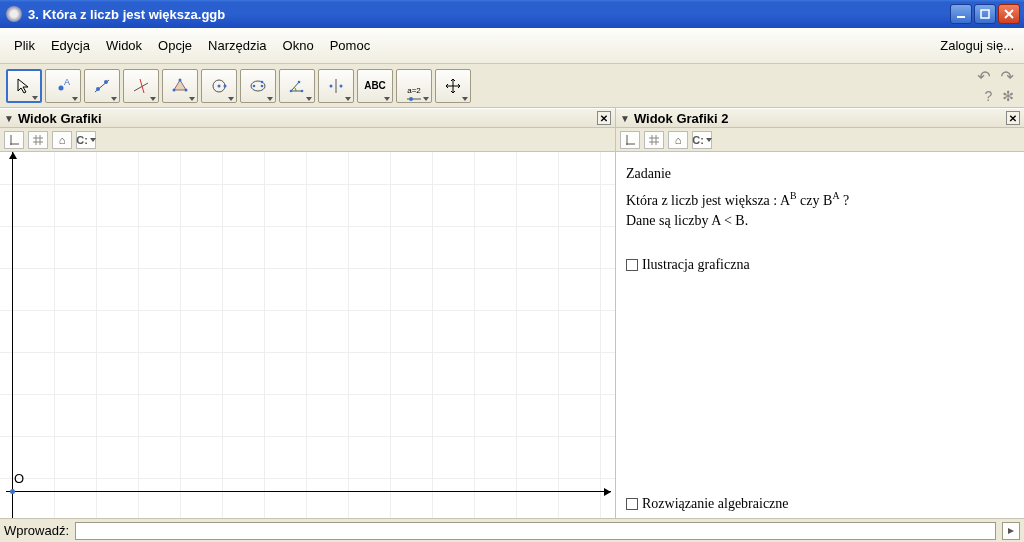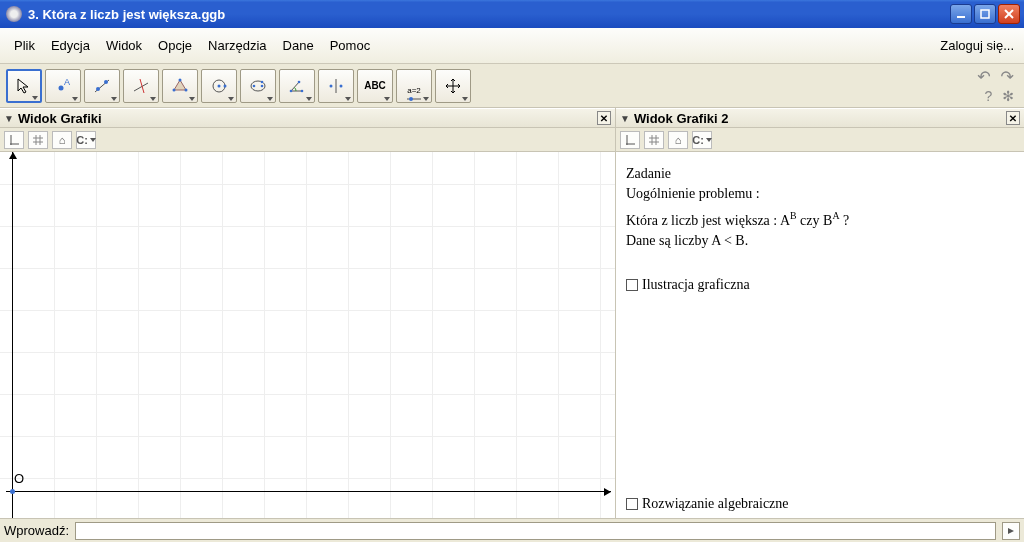--- a/index.html
+++ b/index.html
@@ -303,21 +303,21 @@
     </div>
   </div>
 </div>
 
 <div class="menubar">
   <div class="menu-item">Plik</div>
   <div class="menu-item">Edycja</div>
   <div class="menu-item">Widok</div>
   <div class="menu-item">Opcje</div>
   <div class="menu-item">Narzędzia</div>
-  <div class="menu-item">Dane</div>
+  <div class="menu-item">Okno</div>
   <div class="menu-item">Pomoc</div>
   <div class="menu-right">Zaloguj się...</div>
 </div>
 
 <div class="toolbar">
   <div class="tool-btn selected">
     <svg width="18" height="18">
         <path d="M3 2 L3 14 L6 11 L9 16 L11 15 L8 10 L13 10 Z" fill="none" stroke="#000" stroke-width="1"></path>
       </svg>
     <div class="drop"></div>
@@ -485,21 +485,20 @@
       <div class="axis-y"></div>
       <div class="axis-x"></div>
       <div class="origin-dot"></div>
       <div class="origin-label">O</div>
     </div>
   </div>
   <div class="right-pane">
     <div class="right-content">
       <div class="rgrid"></div>
       <div class="line">Zadanie</div>
-      <div class="line">Uogólnienie problemu :</div>
       <div class="line" style="margin-top:8px;">
         <span>Która z liczb jest większa : A</span><sup>B</sup><span> czy B</span><sup>A</sup><span> ?</span>
       </div>
       <div class="line">Dane są liczby A &lt; B.</div>
       <div class="checkbox-line">
         <div class="cb"></div>
         <span>Ilustracja graficzna</span>
       </div>
       <div class="checkbox-line low">
         <div class="cb"></div>

